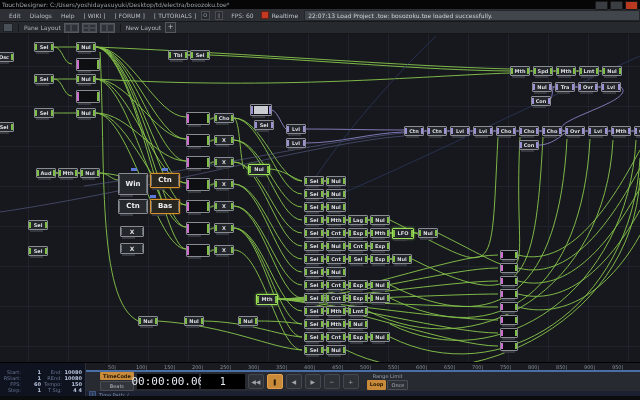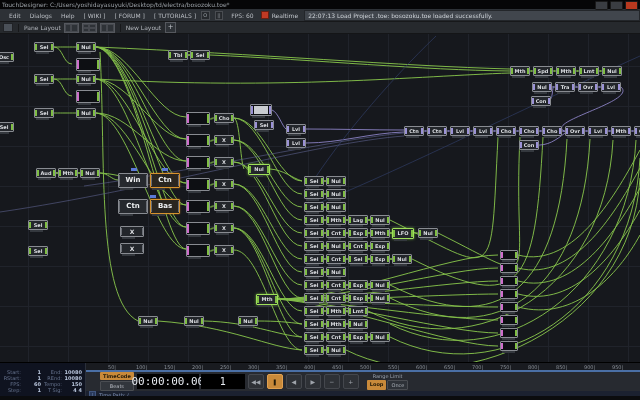--- a/index.html
+++ b/index.html
@@ -301,21 +301,21 @@
         <span class="nm"></span>
       </div>
       <div class="node c" style="left: 28px; top: 220px; width: 20px; height: 10px;">
         <span>Sel</span>
         <span class="nm"></span>
       </div>
       <div class="node c" style="left: 28px; top: 246px; width: 20px; height: 10px;">
         <span>Sel</span>
         <span class="nm"></span>
       </div>
-      <div class="node C" style="left: 118px; top: 173px; width: 30px; height: 15px;">
+      <div class="node C" style="left: 118px; top: 173px; width: 30px; height: 22px;">
         <span>Win</span>
         <span class="nm"></span>
       </div>
       <div class="node Cs" style="left: 150px; top: 173px; width: 30px; height: 15px;">
         <span>Ctn</span>
         <span class="nm"></span>
       </div>
       <div class="node C" style="left: 118px; top: 199px; width: 30px; height: 15px;">
         <span>Ctn</span>
         <span class="nm"></span>

